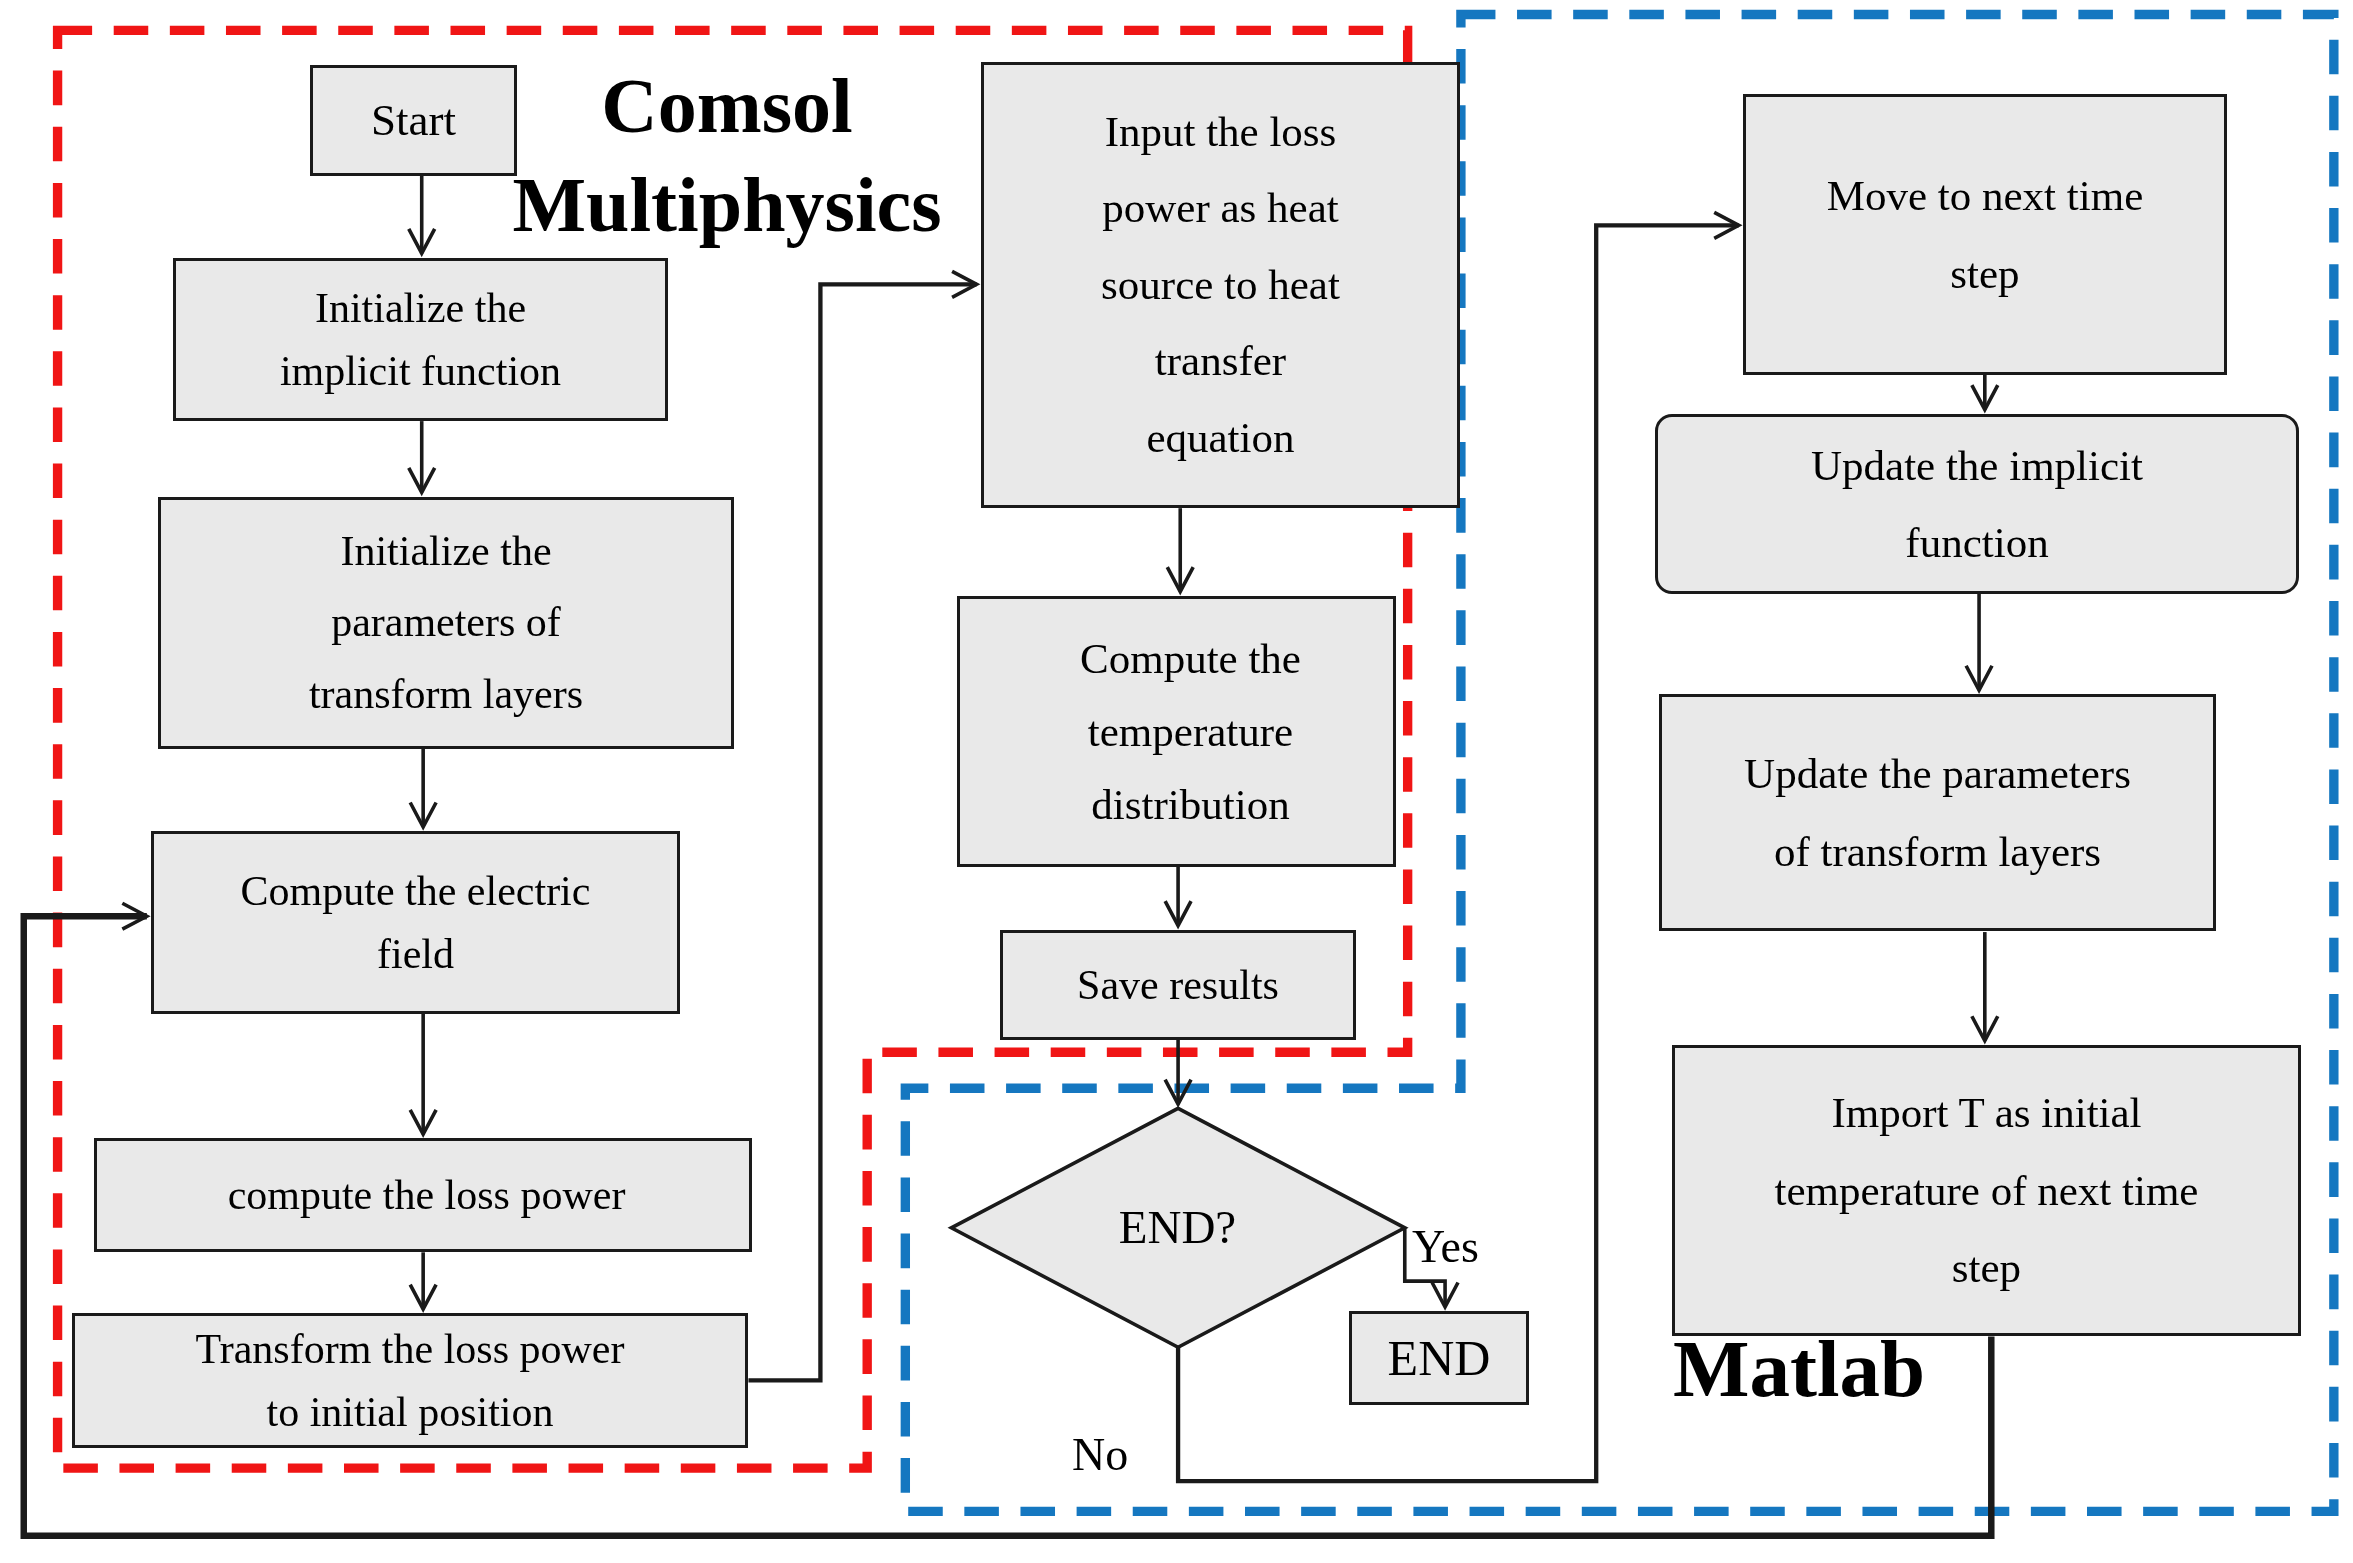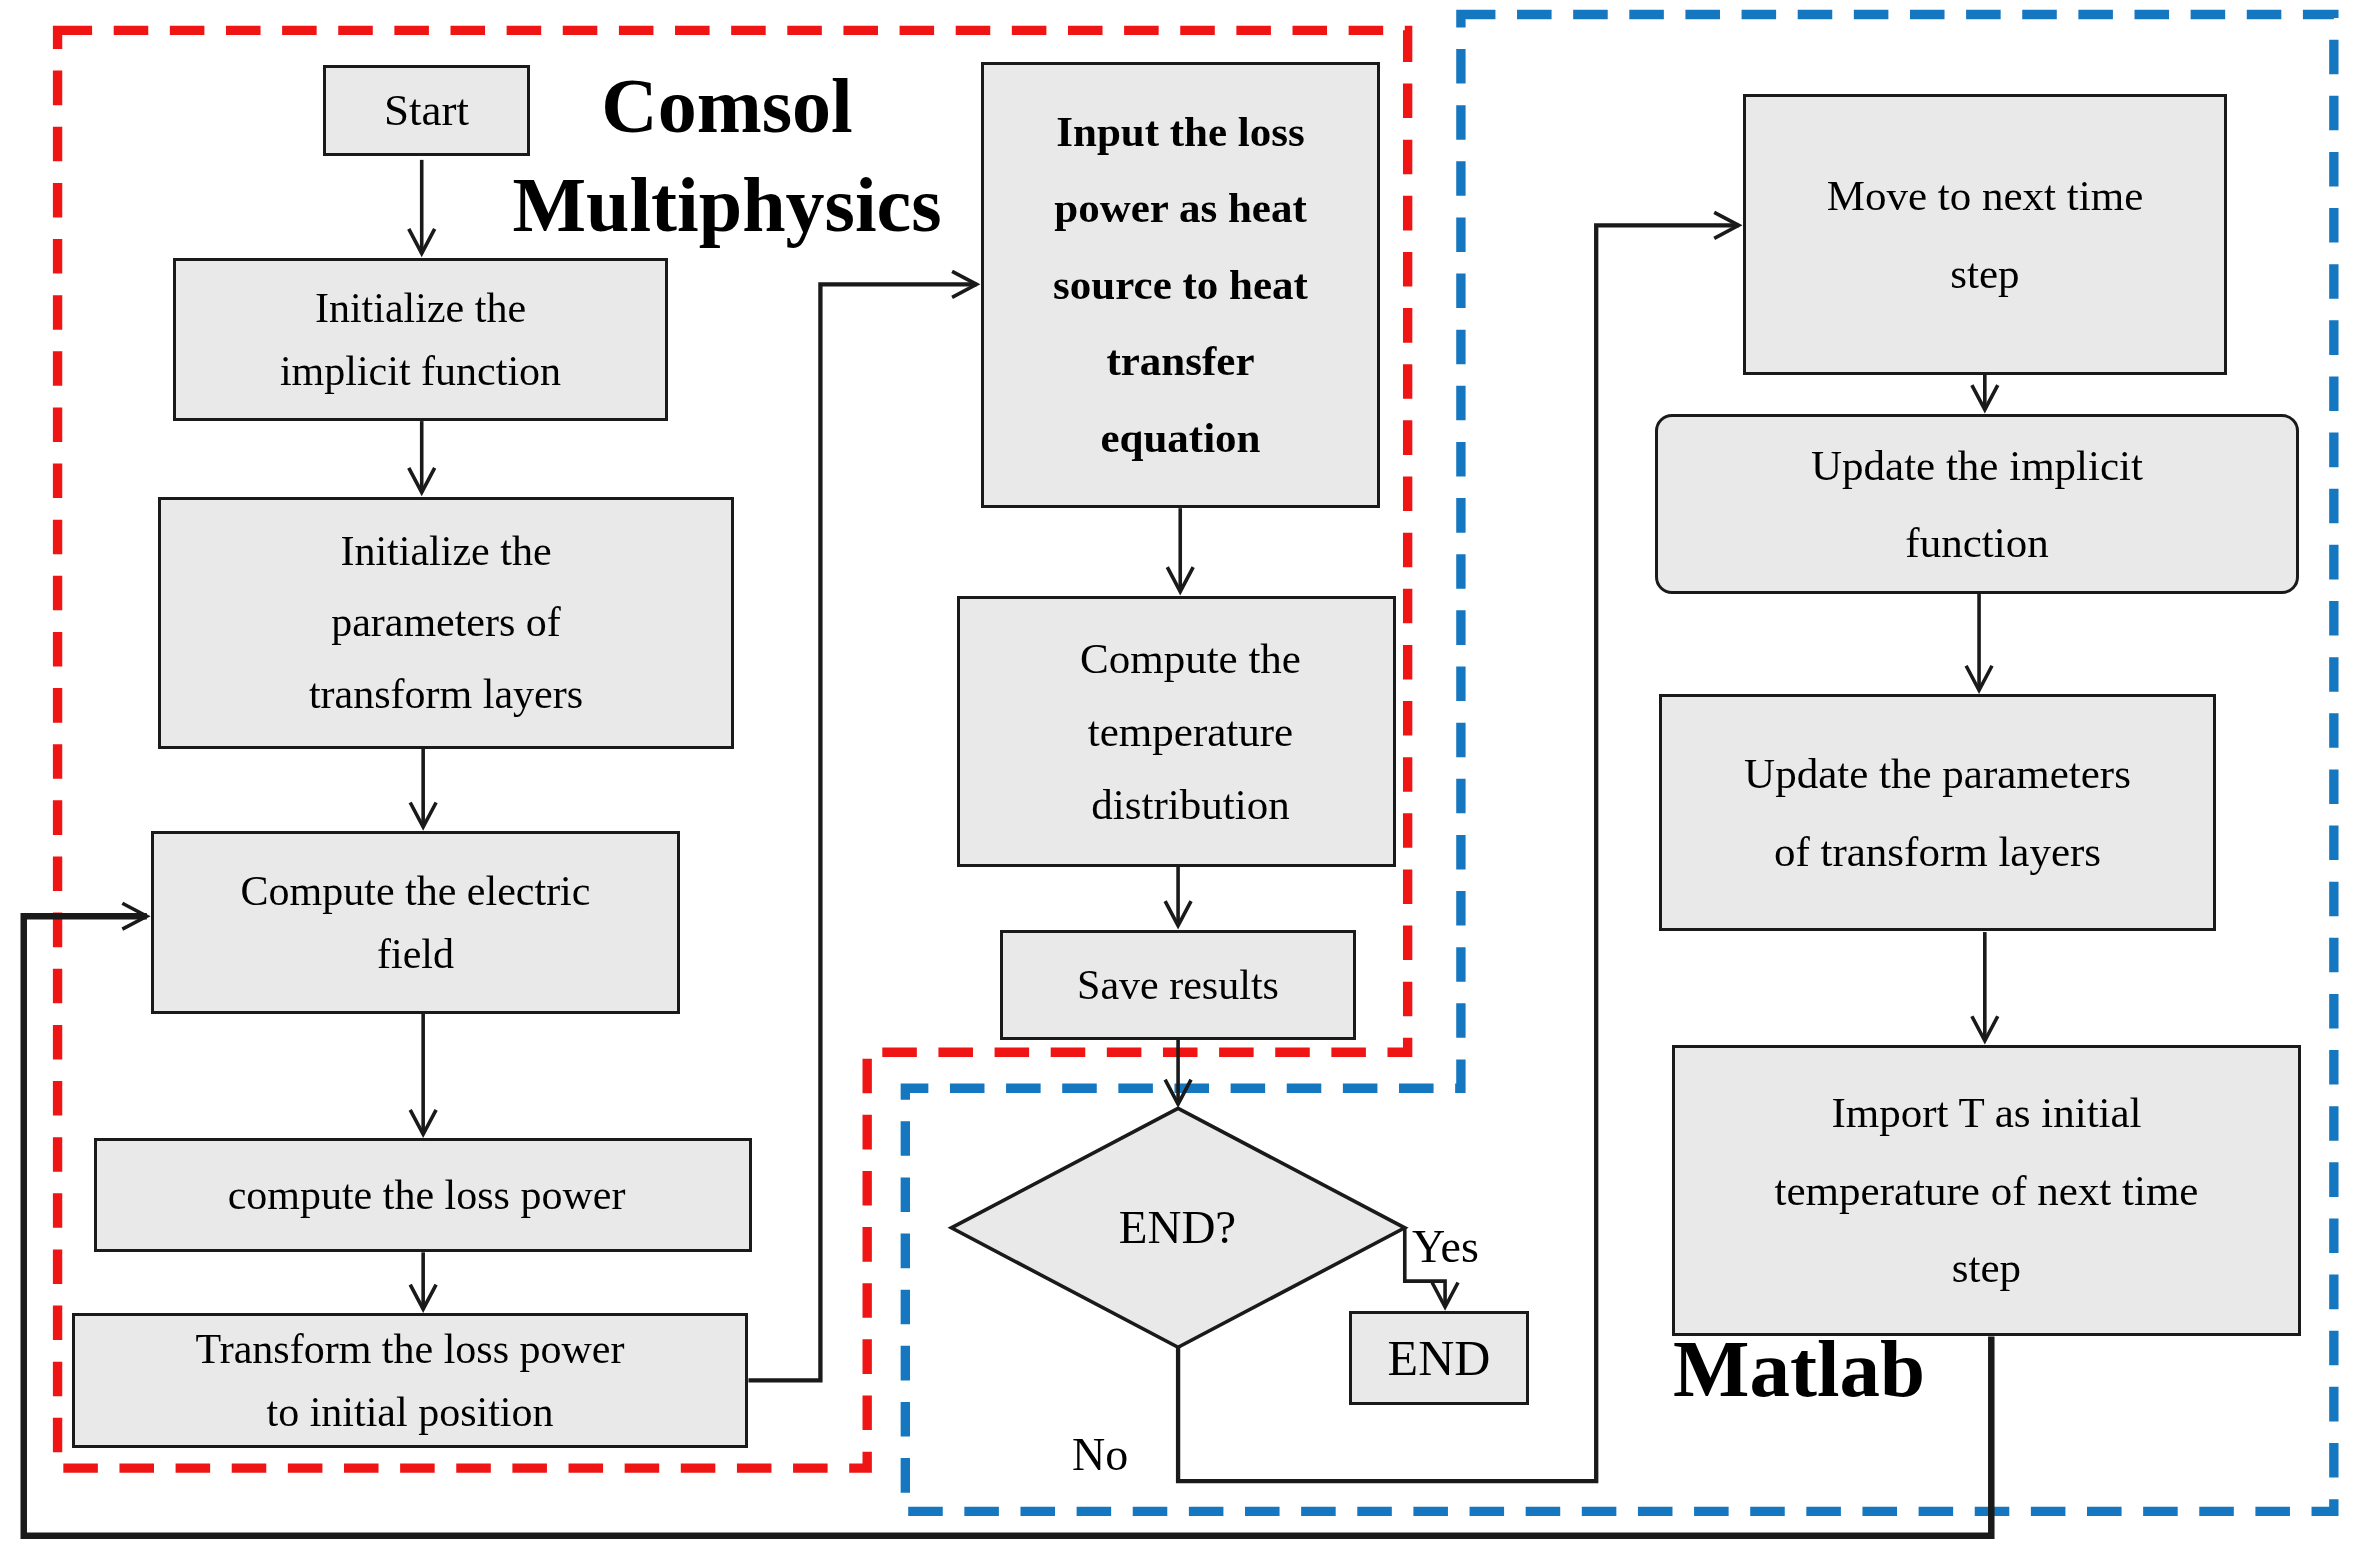--- a/index.html
+++ b/index.html
@@ -22,27 +22,27 @@
     align-items: center;
     justify-content: center;
     text-align: center;
     white-space: pre-line;
     line-height: 1.5;
     z-index: 3;
   }
   .label { position: absolute; white-space: pre-line; z-index: 4; }
   .title { font-weight: bold; text-align: center; }
 
-  #n-start            { left: 323px;  top: 65px;   width: 207px; height: 91px; font-size: 45px; }
+  #n-start            { left: 310px;  top: 65px;   width: 207px; height: 111px; font-size: 45px; }
   #n-init-implicit    { left: 173px;  top: 258px;  width: 495px; height: 163px; font-size: 42px; }
   #n-init-params      { left: 158px;  top: 497px;  width: 576px; height: 252px; font-size: 42px; line-height: 1.7; }
   #n-compute-field    { left: 151px;  top: 831px; width: 529px; height: 183px; font-size: 42px; }
   #n-compute-loss     { left: 94px;  top: 1138px; width: 658px; height: 114px; font-size: 42px; padding-left: 7px; }
   #n-transform-loss   { left: 72px;  top: 1313px; width: 676px; height: 135px; font-size: 42px; }
-  #n-input-loss       { left: 981px; top: 62px;   width: 399px; height: 446px; font-size: 43px; line-height: 1.78; font-weight: bold; }
+  #n-input-loss       { left: 981px; top: 62px;   width: 479px; height: 446px; font-size: 43px; line-height: 1.78; }
   #n-compute-temp     { left: 957px; top: 596px;  width: 439px; height: 271px; font-size: 43px; line-height: 1.7; padding-left: 28px; }
   #n-save-results     { left: 1000px; top: 930px; width: 356px; height: 110px; font-size: 42px; }
   #n-end-final        { left: 1349px; top: 1311px; width: 180px; height: 94px; font-size: 50px; }
   #n-move-next        { left: 1743px; top: 94px;  width: 484px; height: 281px; font-size: 43px; line-height: 1.8; }
   #n-update-implicit  { left: 1655px; top: 414px;  width: 644px; height: 180px; font-size: 43px; line-height: 1.8; border-radius: 17px; }
   #n-update-params    { left: 1659px; top: 694px;  width: 557px; height: 237px; font-size: 43px; line-height: 1.8; }
   #n-import-t         { left: 1672px; top: 1045px; width: 629px; height: 291px; font-size: 43px; line-height: 1.8; }
 
   #t-end-decision { left: 1059px; top: 1197px; width: 237px; height: 60px;
                     display: flex; align-items: center; justify-content: center;

